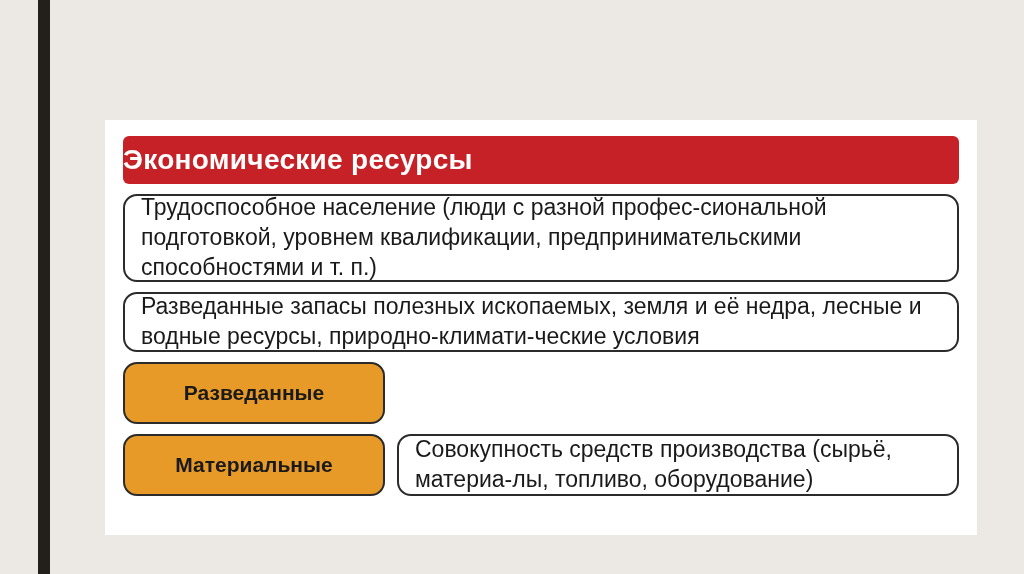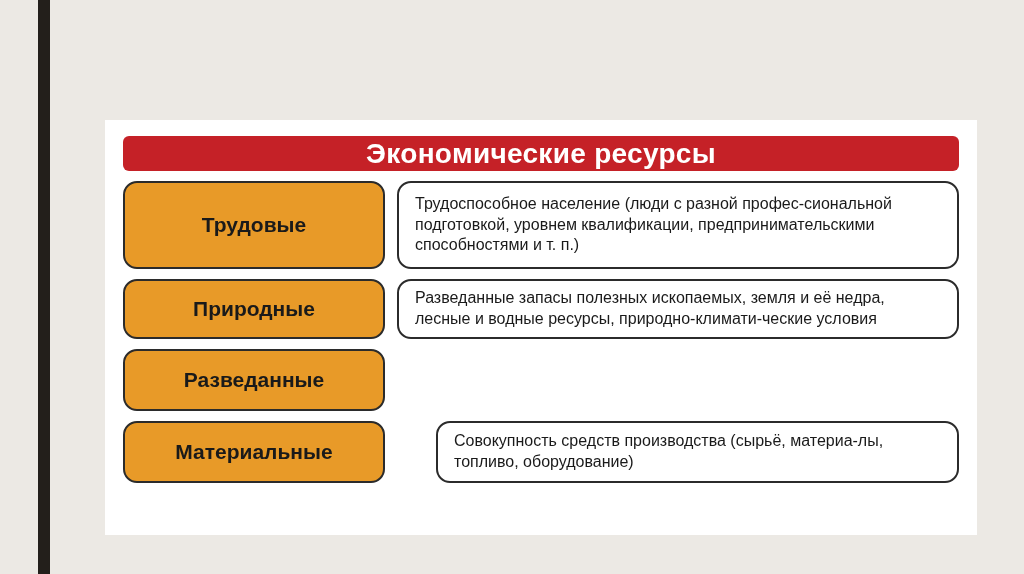--- a/index.html
+++ b/index.html
@@ -35,44 +35,42 @@
     left: 55px;
     top: 120px;
     width: 872px;
     height: 415px;
     background: #ffffff;
     padding: 0;
     box-sizing: border-box;
   }
   .title-bar {
     margin: 16px 18px 10px 18px;
-    height: 35px;
+    height: 48px;
     background: #c52127;
     border-radius: 6px;
     display: flex;
     align-items: center;
-    justify-content: center;
   }
   .title-bar .title-text {
     color: #ffffff;
     font-size: 28px;
     font-weight: bold;
     letter-spacing: 0.3px;
   }
   .rows {
     margin: 0 18px;
   }
   .row {
     display: flex;
     align-items: stretch;
     margin-bottom: 10px;
   }
   .row:last-child {
     margin-bottom: 0;
-    gap: 39px;
   }
   .label-box {
     width: 262px;
     flex: 0 0 262px;
     background: #e89a28;
     border: 2px solid #2b2b2b;
     border-radius: 14px;
     display: flex;
     align-items: center;
     justify-content: center;
@@ -89,21 +87,21 @@
     flex: 1 1 auto;
     border: 2px solid #2b2b2b;
     border-radius: 14px;
     background: #ffffff;
     box-sizing: border-box;
     padding: 7px 14px 7px 16px;
     display: flex;
     align-items: center;
   }
   .desc-box .desc-text {
-    font-size: 16px;
+    font-size: 23px;
     line-height: 1.30;
     color: #1a1a1a;
   }
   .row-1 .label-box, .row-1 .desc-box { height: 88px; }
   .row-2 .label-box, .row-2 .desc-box { height: 60px; }
   .row-3 .label-box, .row-3 .desc-box { height: 62px; }
   .row-4 .label-box, .row-4 .desc-box { height: 62px; }
 </style>
 </head>
 <body>
@@ -114,32 +112,26 @@
 
   <div class="diagram">
 
     <div class="title-bar">
       <span class="title-text">Экономические ресурсы</span>
     </div>
 
     <div class="rows">
 
       <div class="row row-1">
-        <div class="label-box">
-          <span class="label-text">Трудовые</span>
-        </div>
         <div class="desc-box">
           <span class="desc-text">Трудоспособное население (люди с разной профес-сиональной подготовкой, уровнем квалификации, предпринимательскими способностями и т. п.)</span>
         </div>
       </div>
 
       <div class="row row-2">
-        <div class="label-box">
-          <span class="label-text">Природные</span>
-        </div>
         <div class="desc-box">
           <span class="desc-text">Разведанные запасы полезных ископаемых, земля и её недра, лесные и водные ресурсы, природно-климати-ческие условия</span>
         </div>
       </div>
 
       <div class="row row-3">
         <div class="label-box">
           <span class="label-text">Разведанные</span>
         </div>
       </div>

